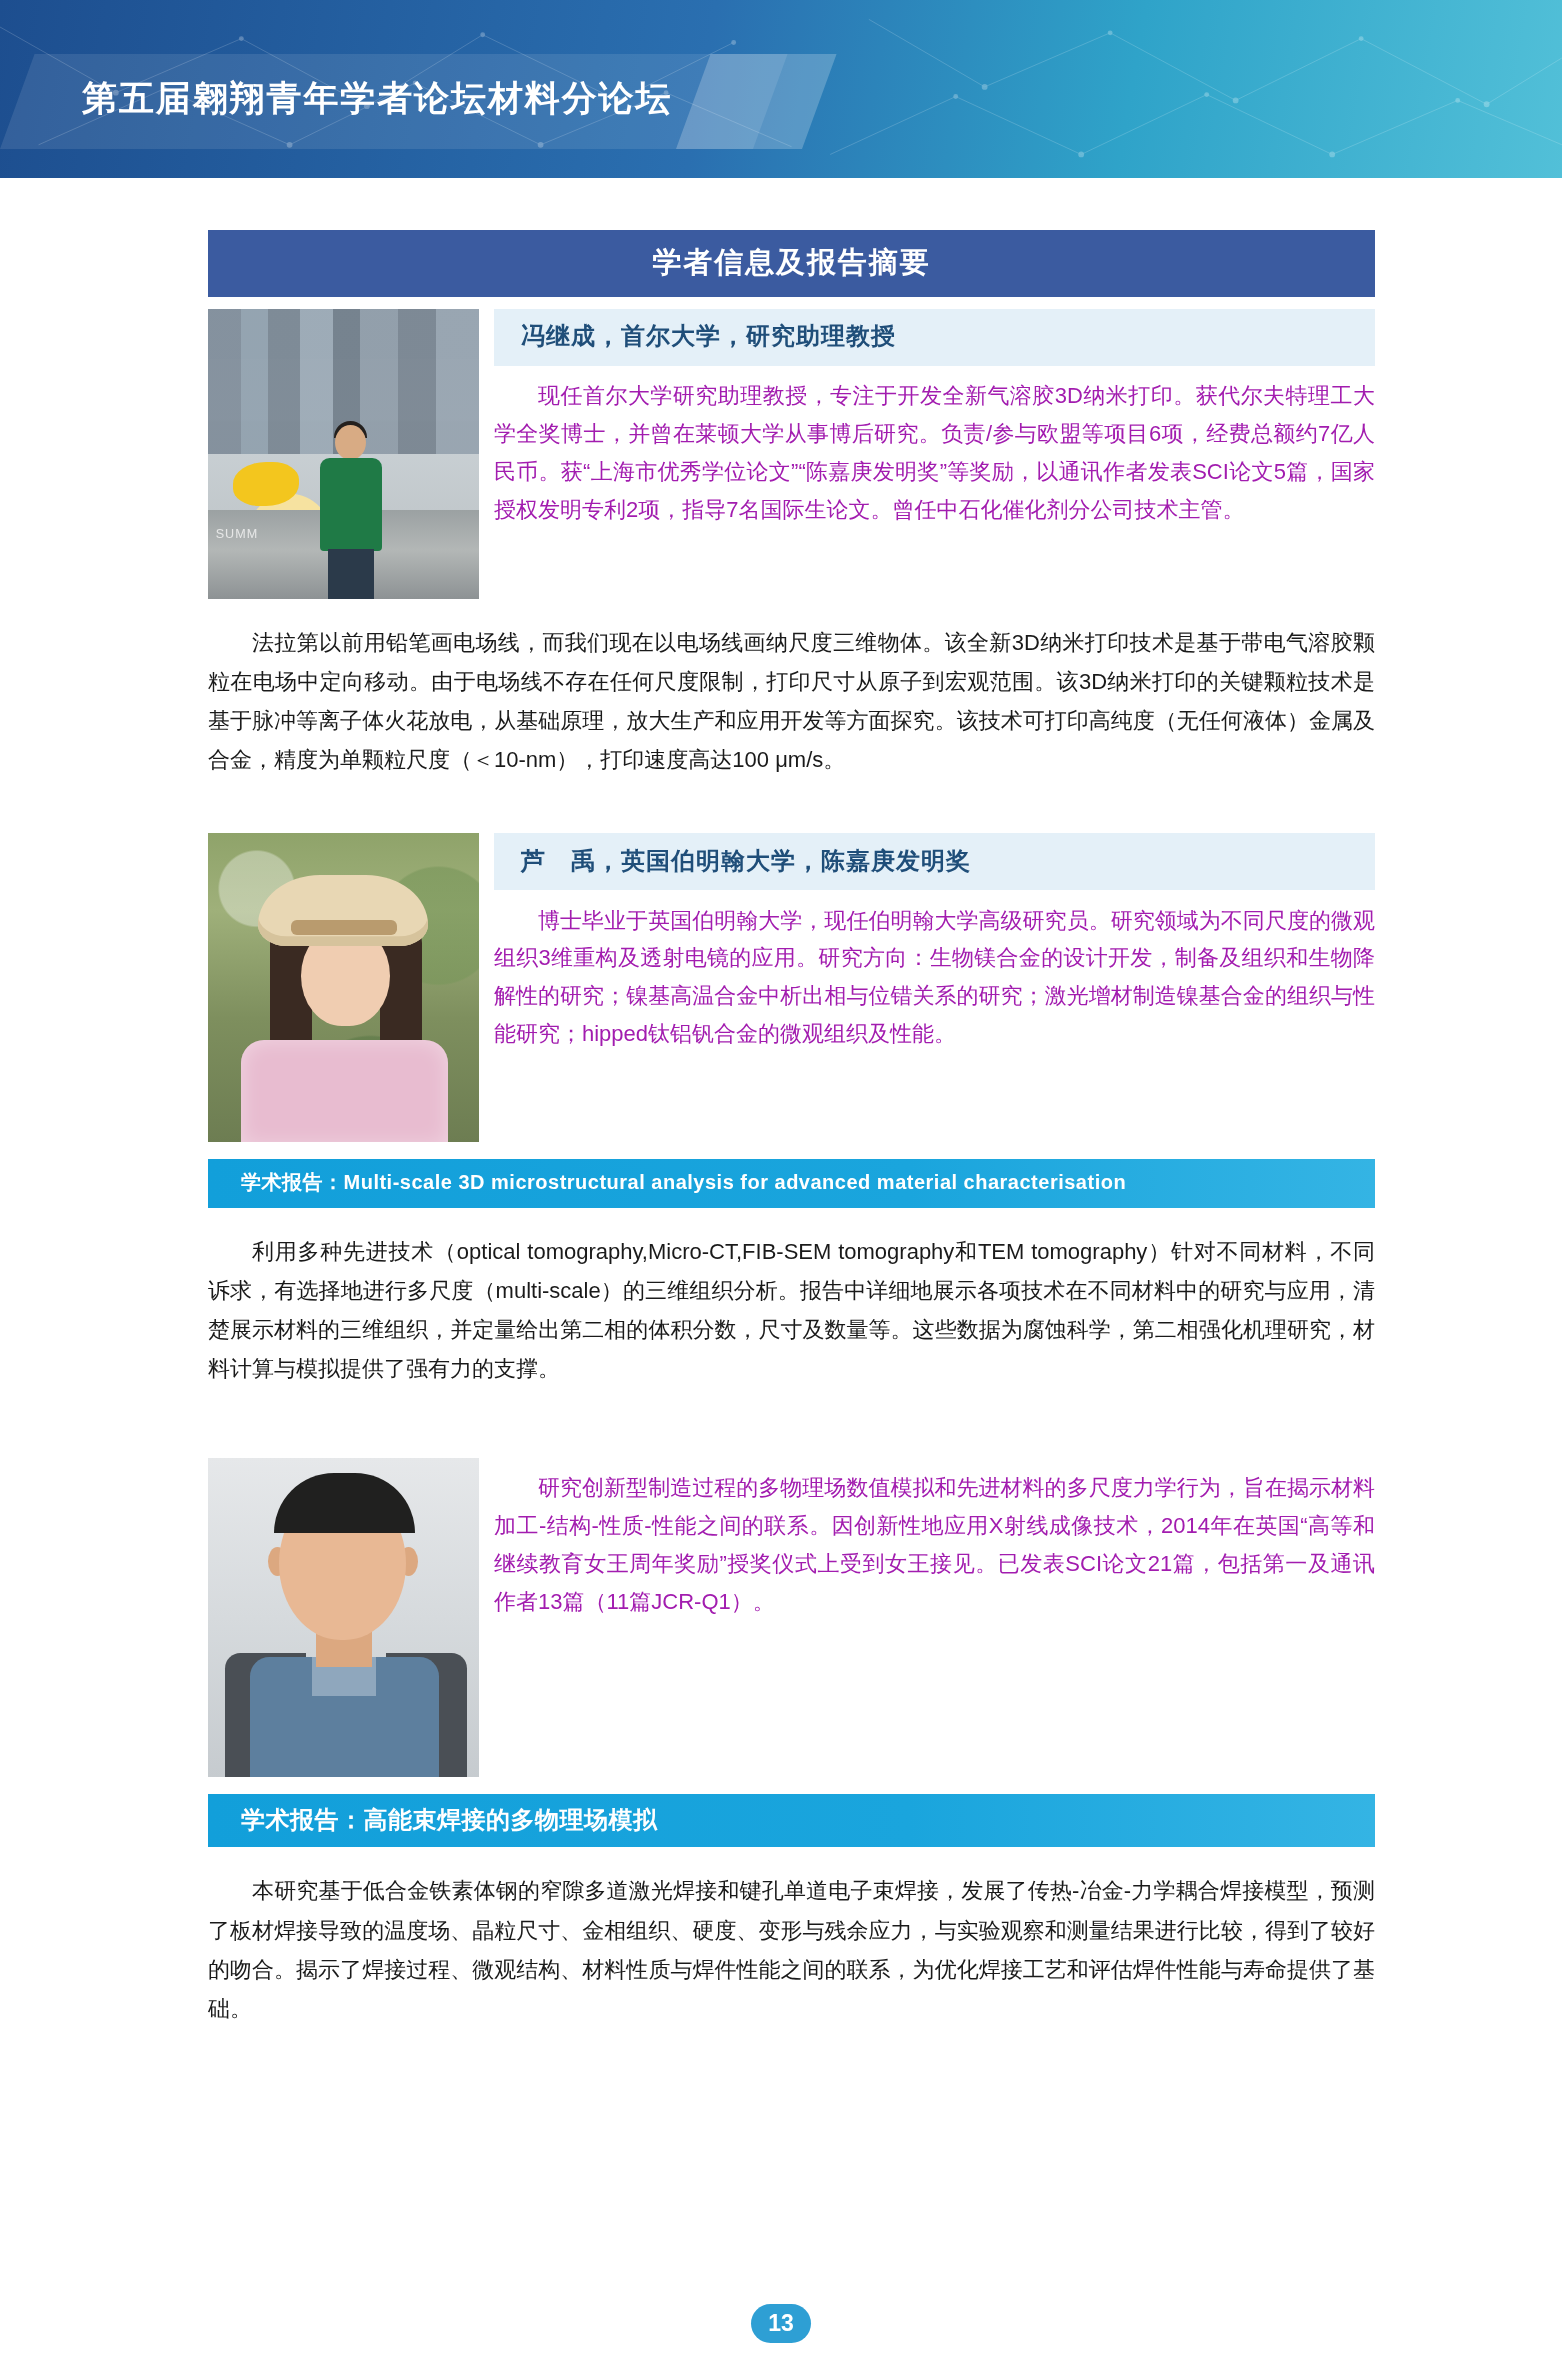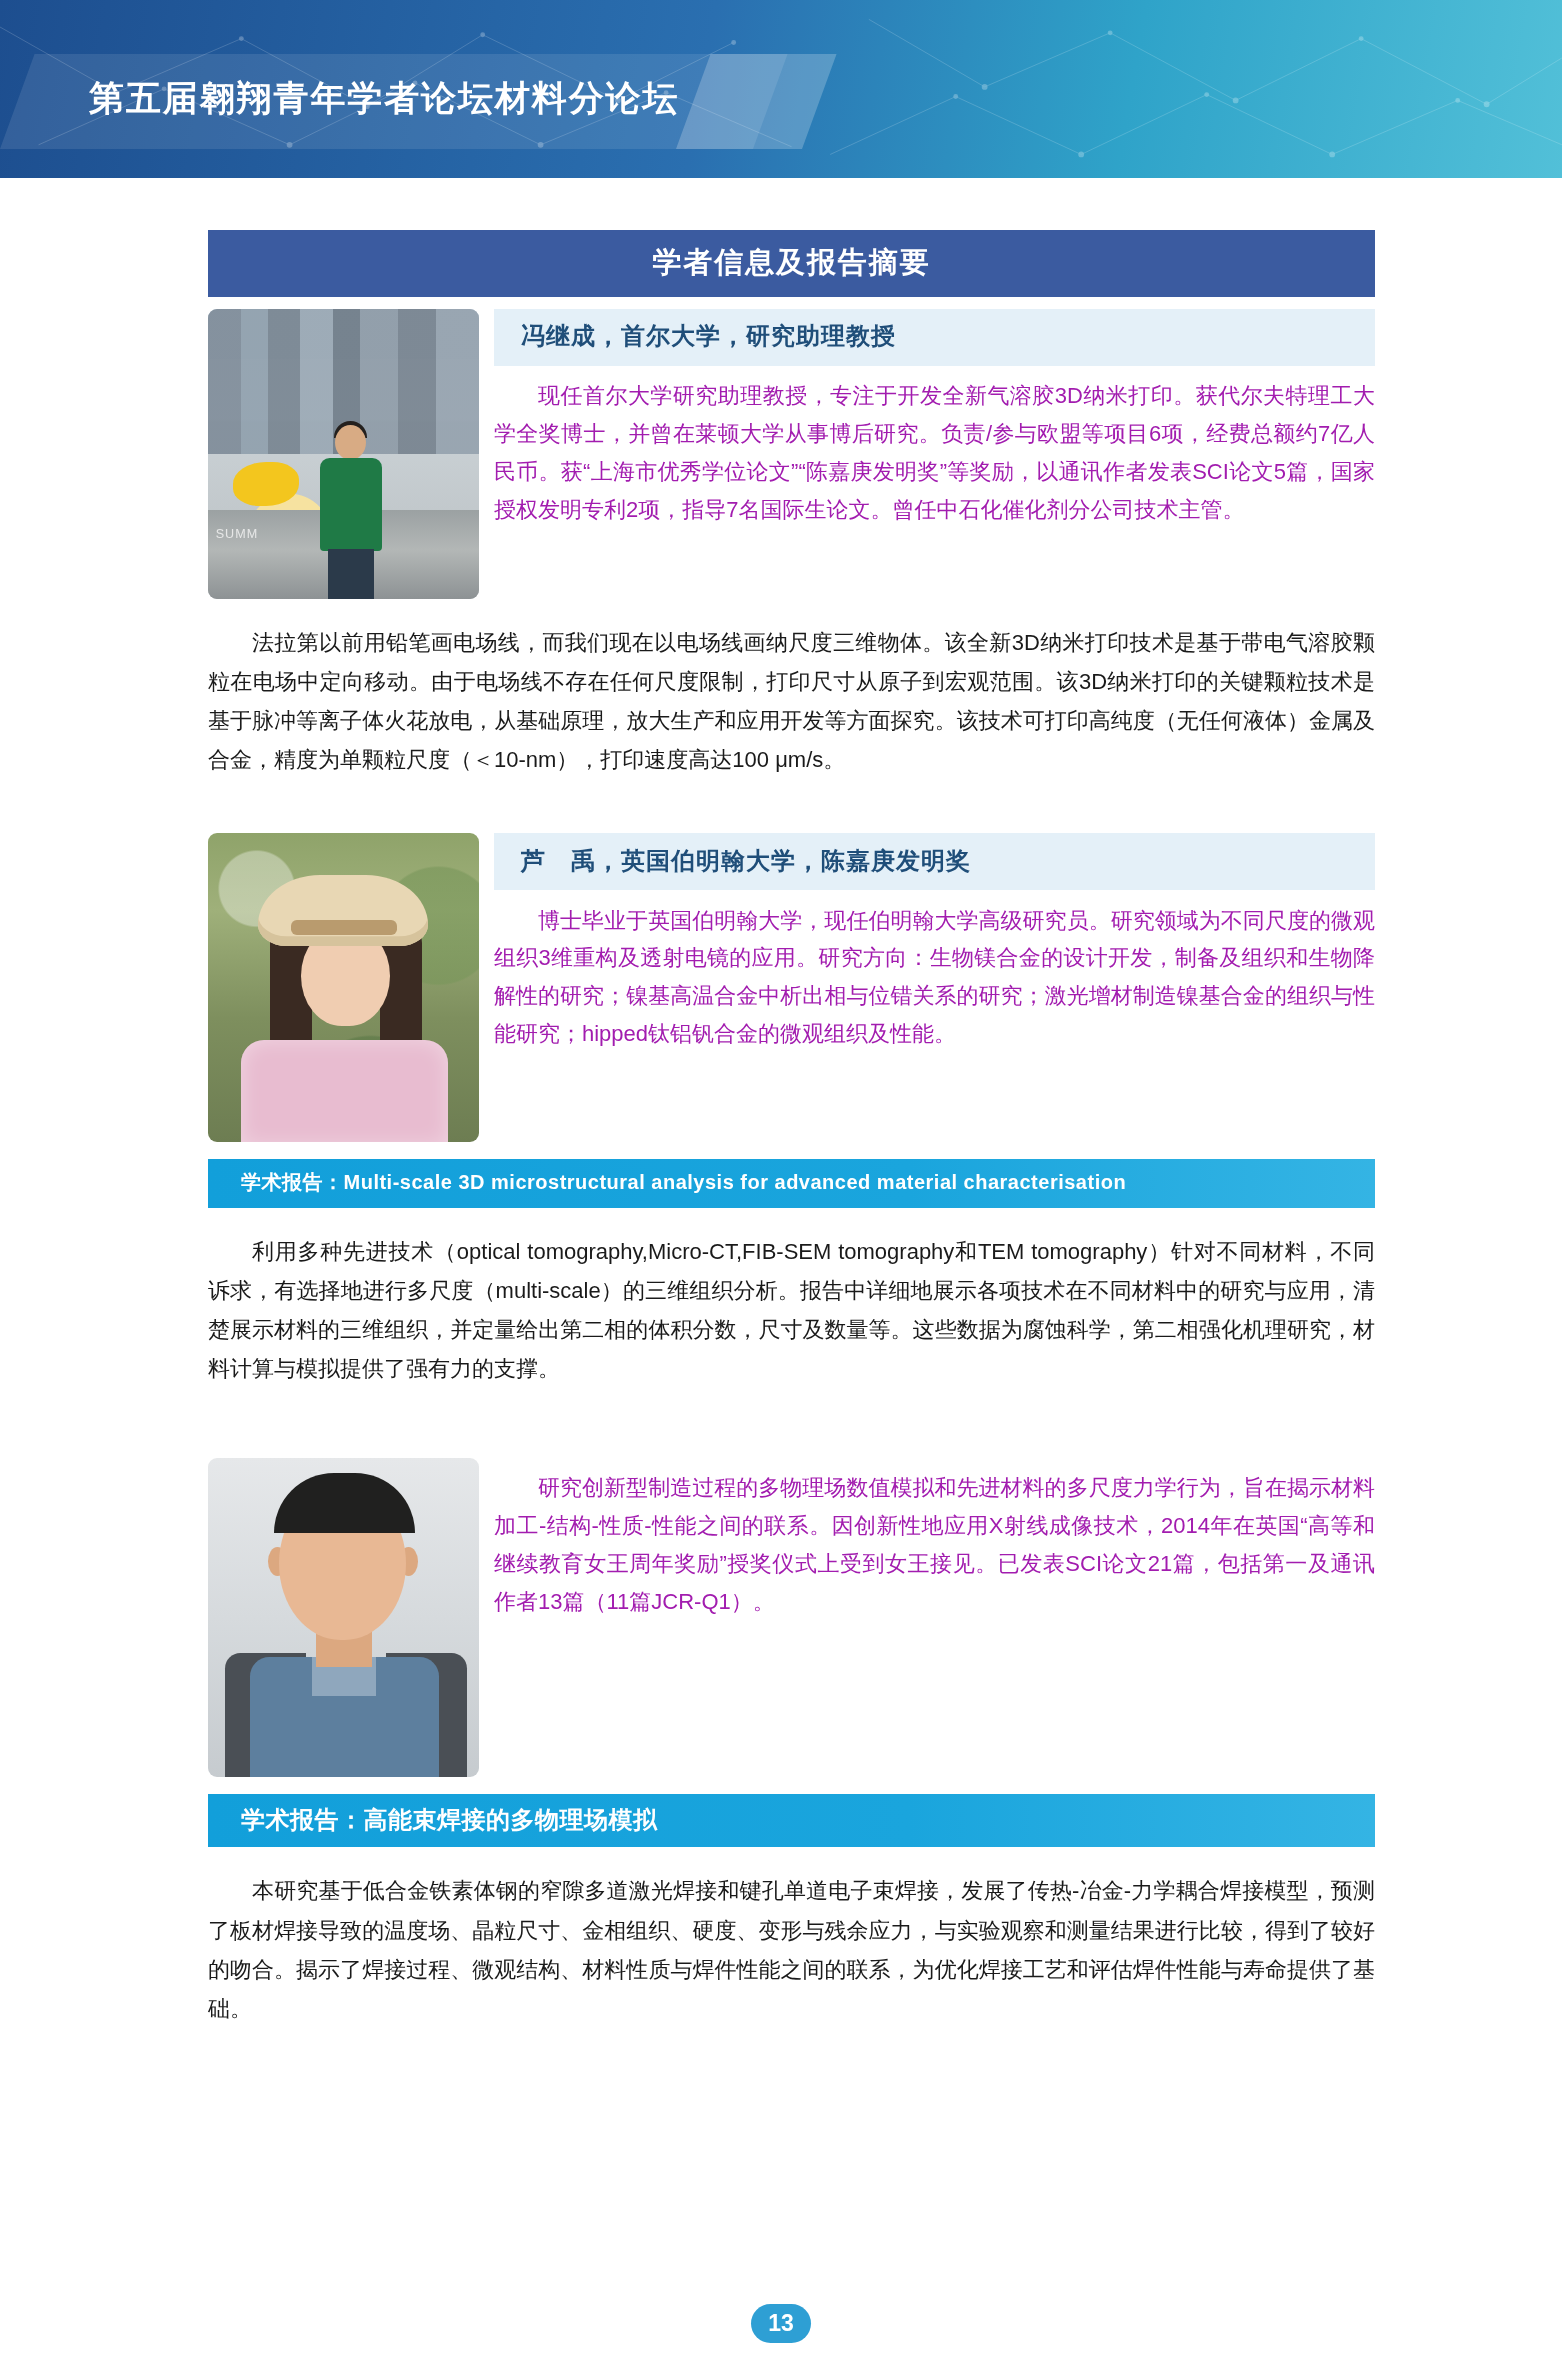--- a/index.html
+++ b/index.html
@@ -38,21 +38,21 @@
   .header .band2 {
     position: absolute;
     left: 676px; top: 54px;
     width: 126px; height: 95px;
     background: rgba(255,255,255,0.22);
     transform: skewX(-20deg);
     transform-origin: left bottom;
   }
   .header-title {
     position: absolute;
-    left: 89px;
+    left: 82px;
     top: 75px;
     font-size: 35px;
     font-weight: bold;
     color: #ffffff;
     letter-spacing: 1.9px;
     white-space: nowrap;
   }
 
   
   .page {
@@ -87,21 +87,20 @@
     margin-top: 11.6px;
     min-height: 193px;
   }
   .scholar-photo {
     float: left;
     width: 271px;
     height: 290px;
     overflow: hidden;
     background: #cfd6dc;
     position: relative;
-    border-radius: 9px;
   }
   .scholar-photo.p2 { height: 309px; }
   .scholar-photo.p3 { height: 319px; }
 
   .namebar {
     background: #e4f0f8;
     margin-left: 286px;
     padding: 11.6px 0 13.5px 27px;
     font-size: 24px;
     font-weight: bold;

